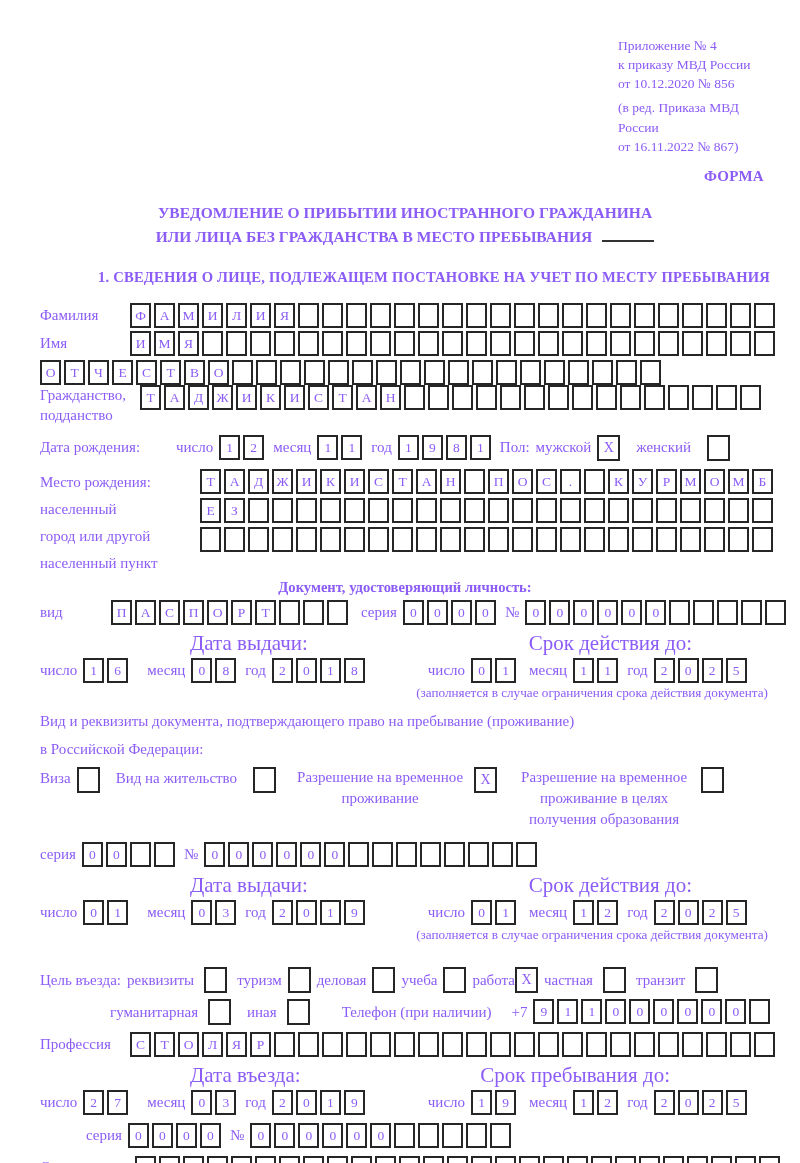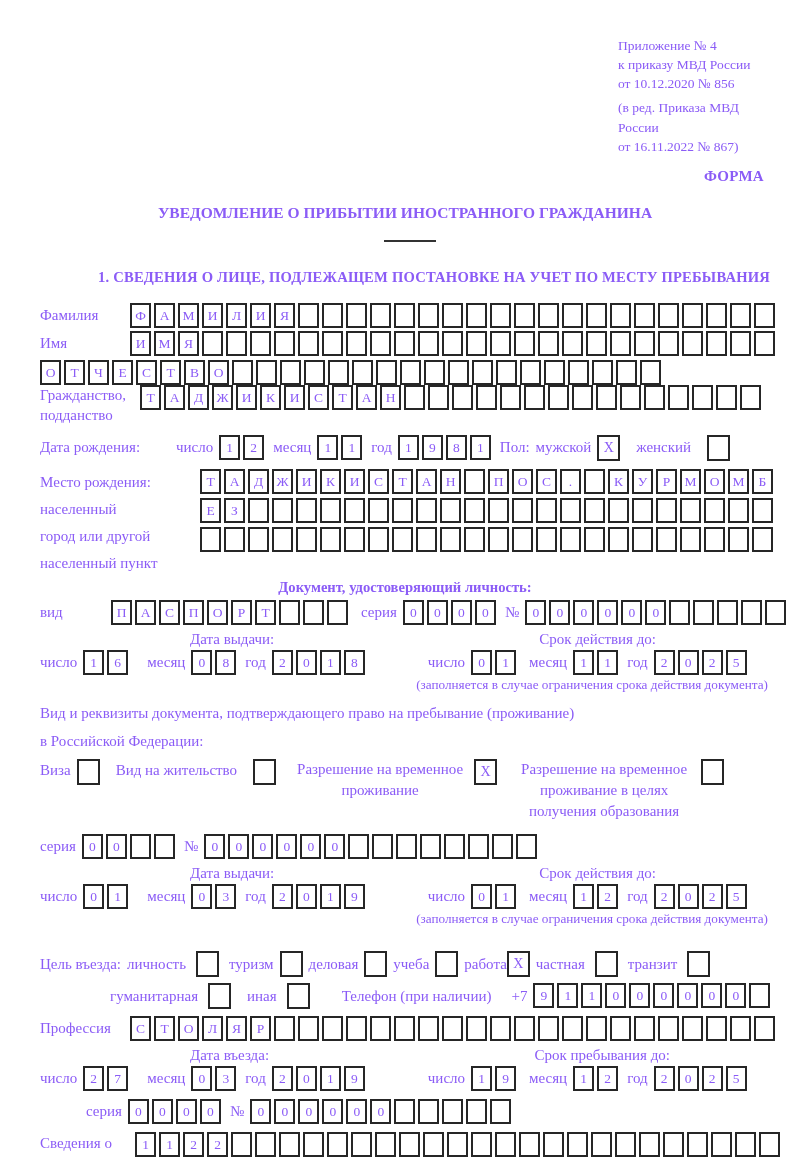--- a/index.html
+++ b/index.html
@@ -25,23 +25,23 @@
     font-size:13.5px;line-height:1;flex-shrink:0;background:#fff;
   }
   .cbox{
     box-sizing:border-box;display:inline-flex;width:23px;height:26px;flex-shrink:0;
     border:2px solid #262626;align-items:center;justify-content:center;font-size:14px;
   }
   .w90{width:90px;} .w95{width:95px;} .w115{width:115px;} .w100{width:100px;}
   .w160{width:160px;} .w65{width:65px;} .w120{width:122px;}
   .gap6{margin-left:6px;} .gap10{margin-left:10px;} .gap16{margin-left:16px;} .gap20{margin-left:20px;}
   .dl{font-size:15px;line-height:25px;margin-right:6px;flex-shrink:0;font-family:Liberation Serif, serif;}
-  .dhead{display:flex;font-size:15px;margin-top:6px;}
+  .dhead{display:flex;font-size:21px;margin-top:6px;}
   .dh1{margin-left:150px;}
-  .dh2{margin-left:auto;margin-right:114px;}
+  .dh2{margin-left:auto;margin-right:78px;}
   .drow{display:flex;margin-top:2px;}
   .dgroup{display:flex;}
   .dnote{text-align:right;font-size:13.2px;margin-top:2px;padding-right:2px;}
   .plain{font-size:15px;line-height:1.6;}
   .optc{font-size:15px;line-height:21px;text-align:center;flex-shrink:0;}
   .boxcol .boxes{margin-bottom:4px;display:flex;}
   .purl{font-size:15px;line-height:26px;flex-shrink:0;}
 </style>
 </head>
 <body>
@@ -56,21 +56,21 @@
       <div>(в ред. Приказа МВД России</div>
       <div>от 16.11.2022 № 867)</div>
     </div>
   </div>
 
   <div class="forma">ФОРМА</div>
 
   <div class="title">
     <div>УВЕДОМЛЕНИЕ О ПРИБЫТИИ ИНОСТРАННОГО ГРАЖДАНИНА</div>
     <div>
-      <span class="blank"></span>
+      <span>ИЛИ ЛИЦА БЕЗ ГРАЖДАНСТВА В МЕСТО ПРЕБЫВАНИЯ</span><span class="blank"></span>
     </div>
   </div>
 
   <div class="sec1">1. СВЕДЕНИЯ О ЛИЦЕ, ПОДЛЕЖАЩЕМ ПОСТАНОВКЕ НА УЧЕТ ПО МЕСТУ ПРЕБЫВАНИЯ</div>
 
   <div class="row" style="margin-top:17px">
     <span class="lbl w90">Фамилия</span>
     <span class="boxes">
         <span class="cell">Ф</span>
         <span class="cell">А</span>
@@ -483,21 +483,21 @@
           <span class="cell">0</span>
           <span class="cell">2</span>
           <span class="cell">5</span>
         </span>
     </span>
   </div>
   <div class="dnote">(заполняется в случае ограничения срока действия документа)</div>
 
   <div class="row" style="margin-top:24px">
     <span class="purl">Цель въезда:</span>
-    <span class="purl gap6">личность</span>
+    <span class="purl gap6">реквизиты</span>
     <span class="cbox gap10"></span>
     <span class="purl gap10">туризм</span>
     <span class="cbox gap6"></span>
     <span class="purl gap6">деловая</span>
     <span class="cbox gap6"></span>
     <span class="purl gap6">учеба</span>
     <span class="cbox gap6"></span>
     <span class="purl gap6">работа</span>
     <span class="cbox">X</span>
     <span class="purl gap6">частная</span>

